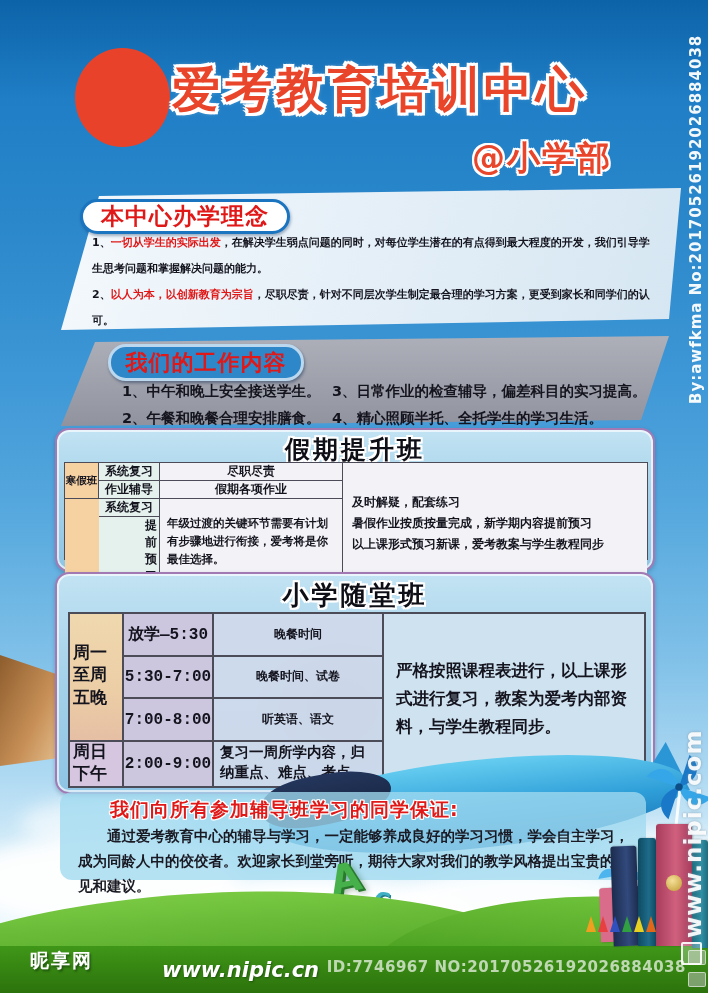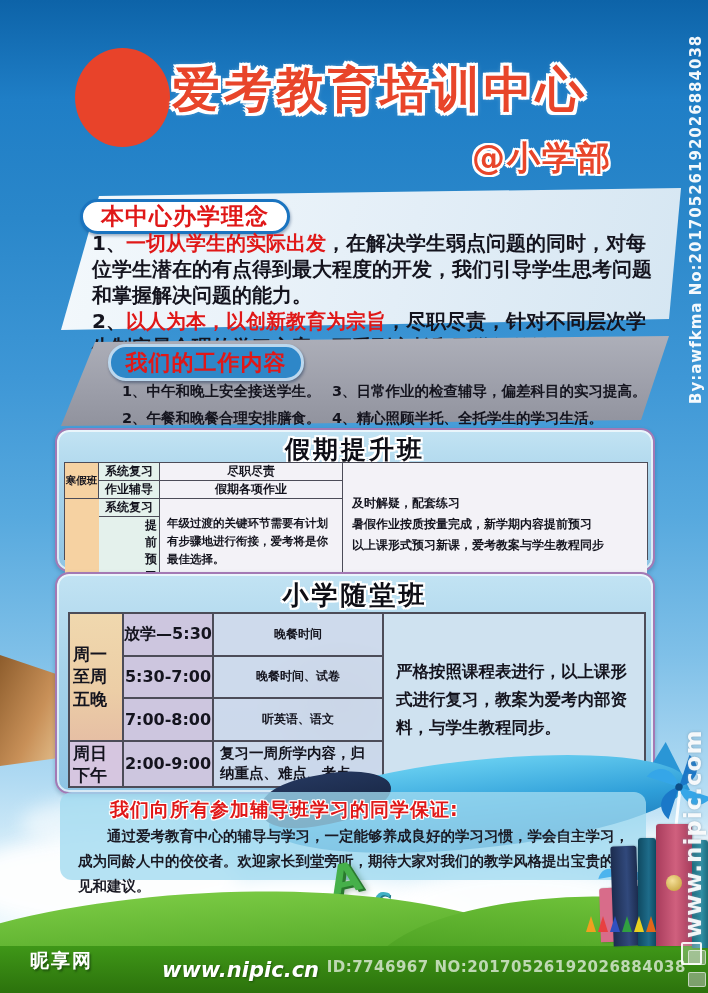--- a/index.html
+++ b/index.html
@@ -18,38 +18,38 @@
   .main-title{left:172px;top:58px;width:480px;font-size:48px;font-weight:900;letter-spacing:4px;color:#e8452a;}
   .sub-title{left:472px;top:136px;font-size:33px;font-weight:900;letter-spacing:2px;color:#e8452a;}
 
   
   .sec1{left:55px;top:186px;width:632px;height:150px;
     clip-path:polygon(44px 10px,626px 2px,614px 133px,6px 144px);
     background:linear-gradient(105deg,#f4f9fc 0%,#e3eef7 55%,#d5e6f2 100%);}
   .badge1{left:80px;top:199px;width:204px;height:29px;background:#fff;border:3px solid #1a74c0;border-radius:18px;
     display:flex;align-items:center;justify-content:center;font-size:23px;font-weight:900;color:#e01818;letter-spacing:1px;
     box-shadow:1px 2px 3px rgba(0,40,90,.35);}
-  .phil-text{left:92px;top:230px;width:560px;font-size:20px;font-weight:bold;color:#14141e;line-height:26px;}
+  .phil-text{left:92px;top:230px;width:560px;font-size:11px;font-weight:bold;color:#14141e;line-height:26px;}
   .phil-text .hl{color:#e01818;}
   .phil-text p{margin:0;}
 
   
   .sec2{left:55px;top:336px;width:618px;height:95px;
     clip-path:polygon(40px 6px,614px 0px,586px 84px,6px 90px);
     background:linear-gradient(180deg,#adafb9 0%,#9b9da8 60%,#8f919c 100%);}
   .badge2{left:108px;top:344px;width:190px;height:31px;background:#2e87c8;border:3px solid #bcd8ee;border-radius:18px;
     display:flex;align-items:center;justify-content:center;font-size:22px;font-weight:900;color:#e01818;letter-spacing:1px;
     box-shadow:1px 2px 3px rgba(0,30,70,.4);}
   .work-grid{left:122px;top:382px;width:540px;display:grid;grid-template-columns:200px 1fr;grid-template-rows:repeat(2,27px);grid-auto-flow:column;column-gap:10px;
     font-size:14.5px;font-weight:bold;color:#14141e;}
   .work-grid div{white-space:nowrap;}
 
   
   .panel{border:2px solid #a379b4;border-radius:14px;background:linear-gradient(180deg,#c2e3f3 0%,#a6d2ea 45%,#8ec4e4 100%);
-    box-shadow:inset 0 0 0 2px rgba(255,255,255,.65),0 2px 4px rgba(0,40,80,.25);}
+    box-shadow:inset 0 0 0 2px rgba(255,255,255,.65),0 2px 4px rgba(0,40,80,.25);font-family:Liberation Mono, monospace;}
   .panel-hol{left:55px;top:428px;width:596px;height:140px;}
   .panel-week{left:55px;top:572px;width:596px;height:218px;}
   .tbl-title{position:absolute;left:0;right:0;text-align:center;font-weight:900;color:#0e0e16;letter-spacing:3px;}
   .panel-hol .tbl-title{top:3px;font-size:25px;}
   .panel-week .tbl-title{top:4px;font-size:26px;}
 
   
   .ht{position:absolute;left:7px;top:32px;width:582px;height:96px;display:grid;
     grid-template-columns:34px 61px 183px 1fr;grid-template-rows:repeat(4,1fr);
     border:1px solid #4c4c58;font-weight:bold;color:#14141e;}

